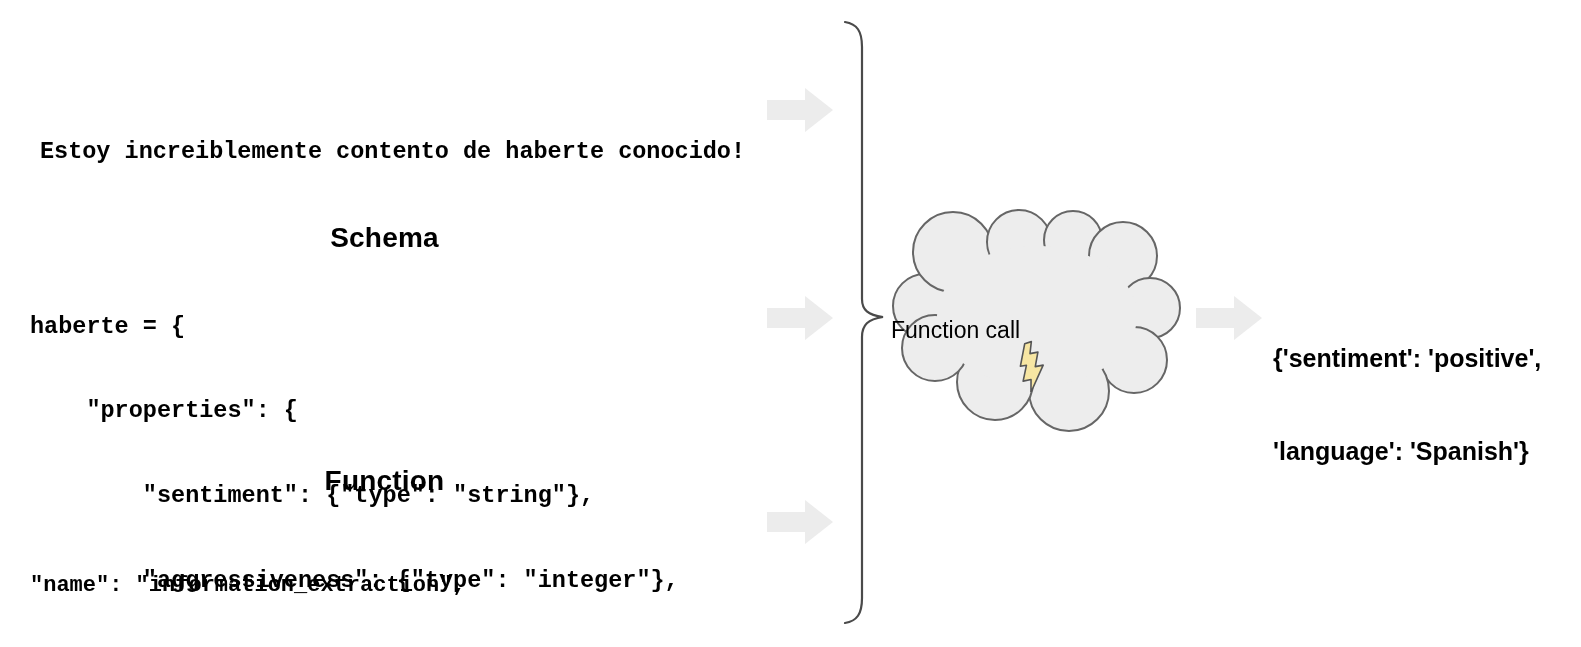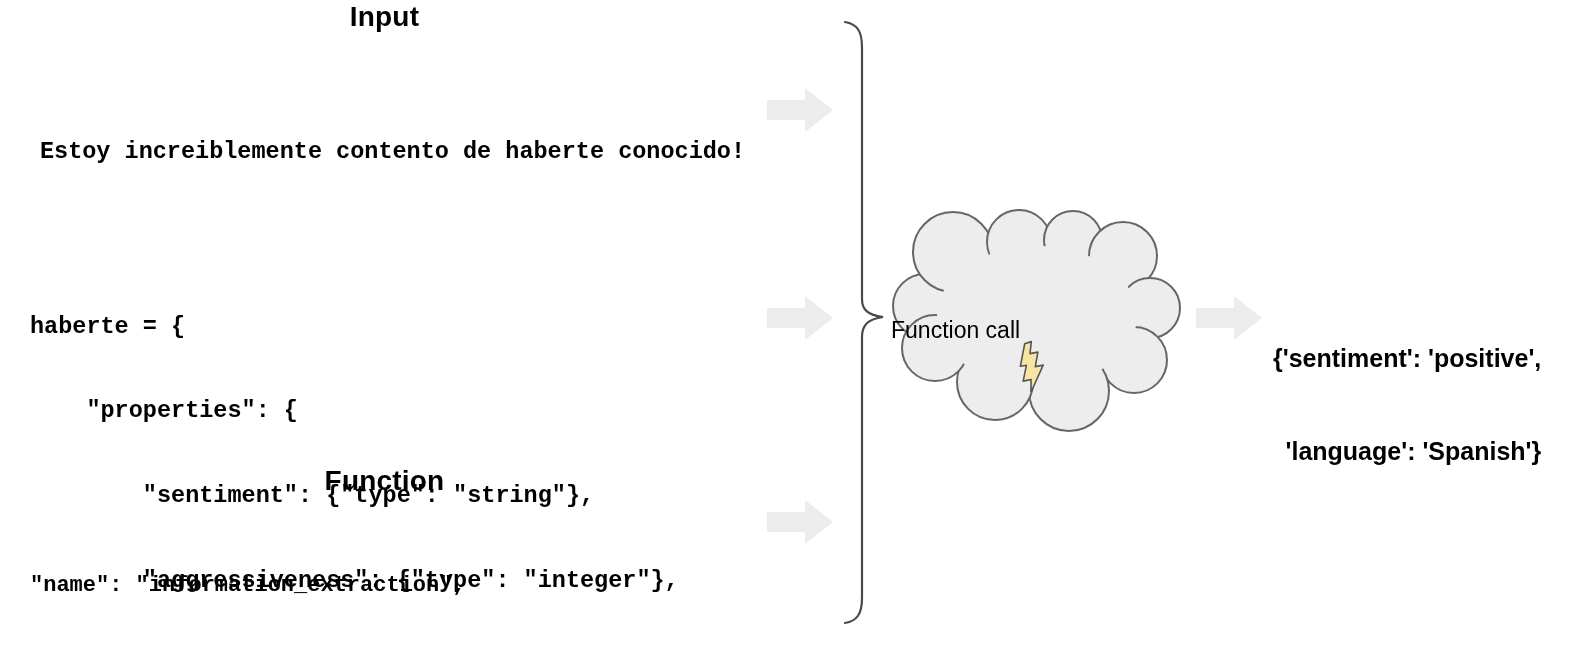--- a/index.html
+++ b/index.html
@@ -15,34 +15,34 @@
   }
   .code {
     font-family:"Liberation Mono", monospace; font-weight:bold;
     white-space:pre;
   }
   .input-code { font-size:23.5px; line-height:26px; text-align:center; }
   .schema-code { font-size:23.5px; line-height:28.3px; }
   .function-code { font-size:22px; line-height:39.5px; }
   .llm-title { font-size:28px; font-weight:bold; text-align:center; line-height:30px; }
   .llm-subtitle { font-size:23px; font-weight:normal; line-height:26px; }
-  .output-text { font-size:25px; font-weight:bold; line-height:31px; white-space:pre;text-align:right; }
+  .output-text { font-size:25px; font-weight:bold; line-height:31px; white-space:pre; }
   svg { display:block; }
 </style>
 </head>
 <body>
 
 <div class="canvas">
 
-  <div class="abs section-title" style="left:0; top:54; width:769px;">Input</div>
 
   <div class="abs code input-code" style="left:8px; top:87px; width:769px;">
     <div>Estoy increiblemente contento de haberte conocido!</div>
   </div>
 
+  <div class="abs section-title" style="left:0; top:221px; width:769px;">Schema</div>
 
   <div class="abs code schema-code" style="left:30px; top:256px;">
     <div>haberte = {</div>
     <div>    "properties": {</div>
     <div>        "sentiment": {"type": "string"},</div>
     <div>        "aggressiveness": {"type": "integer"},</div>
     
     
   </div>
 

